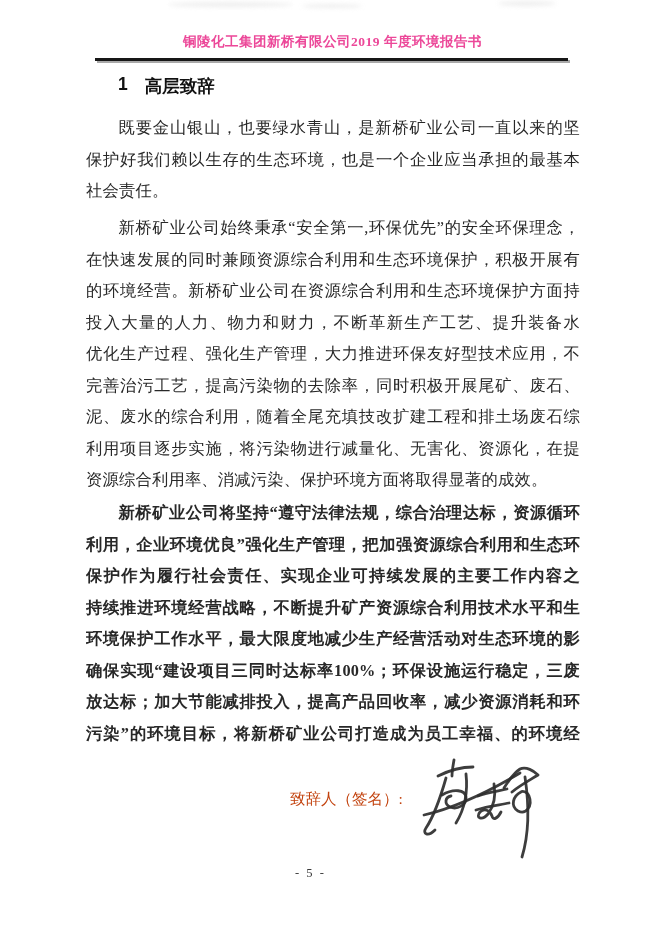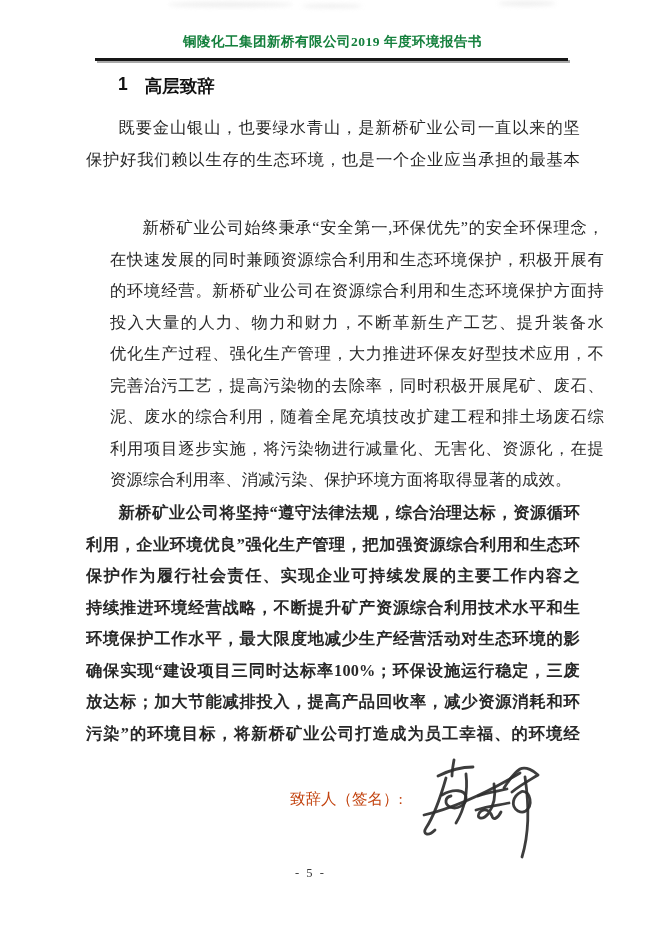--- a/index.html
+++ b/index.html
@@ -23,21 +23,21 @@
   .artifact.a2 { top: 4px; left: 302px; width: 60px;  height: 4px; }
   .artifact.a3 { top: 1px; left: 498px; width: 58px;  height: 5px; }
 
   .doc-header {
     position: absolute;
     top: 33px; left: 0; right: 0;
     text-align: center;
     font-size: 13.5px;
     font-weight: 600;
     letter-spacing: .5px;
-    color: #15803d;
+    color: #ec4899;
   }
   .header-rule {
     position: absolute;
     top: 58px; left: 95px;
     width: 473px; height: 3px;
     background: #171717;
     box-shadow: 2px 2px 0 #a9a9a9;
   }
   .section-heading {
     position: absolute;
@@ -49,21 +49,21 @@
     font-weight: bold;
     font-size: 17.5px;
     color: #111111;
   }
   .para {
     position: absolute;
     left: 86px;
     width: 494px;
   }
   .para.p1 { top: 112px; }
-  .para.p2 { top: 212px; margin-left: 24px; }
+  .para.p2 { top: 212px; }
   .para.p3 { top: 497px; font-weight: bold; }
   .line {
     height: 31.5px;
     line-height: 31.5px;
     font-size: 16.3px;
     color: #282828;
     letter-spacing: .2px;
     text-align: justify;
     text-align-last: justify;
     overflow: hidden;
@@ -113,20 +113,21 @@
   <div class="header-rule"></div>
 
   <h1 class="section-heading">
     <span>1</span>
     <span>高层致辞</span>
   </h1>
 
   <div class="para p1">
     <div class="line first">既要金山银山，也要绿水青山，是新桥矿业公司一直以来的坚守。</div>
     <div class="line">保护好我们赖以生存的生态环境，也是一个企业应当承担的最基本的</div>
+    <div class="line last">社会责任。</div>
   </div>
 
   <div class="para p2">
     <div class="line first">新桥矿业公司始终秉承“安全第一,环保优先”的安全环保理念，</div>
     <div class="line">在快速发展的同时兼顾资源综合利用和生态环境保护，积极开展有效</div>
     <div class="line">的环境经营。新桥矿业公司在资源综合利用和生态环境保护方面持续</div>
     <div class="line">投入大量的人力、物力和财力，不断革新生产工艺、提升装备水平、</div>
     <div class="line">优化生产过程、强化生产管理，大力推进环保友好型技术应用，不断</div>
     <div class="line">完善治污工艺，提高污染物的去除率，同时积极开展尾矿、废石、污</div>
     <div class="line">泥、废水的综合利用，随着全尾充填技改扩建工程和排土场废石综合</div>

